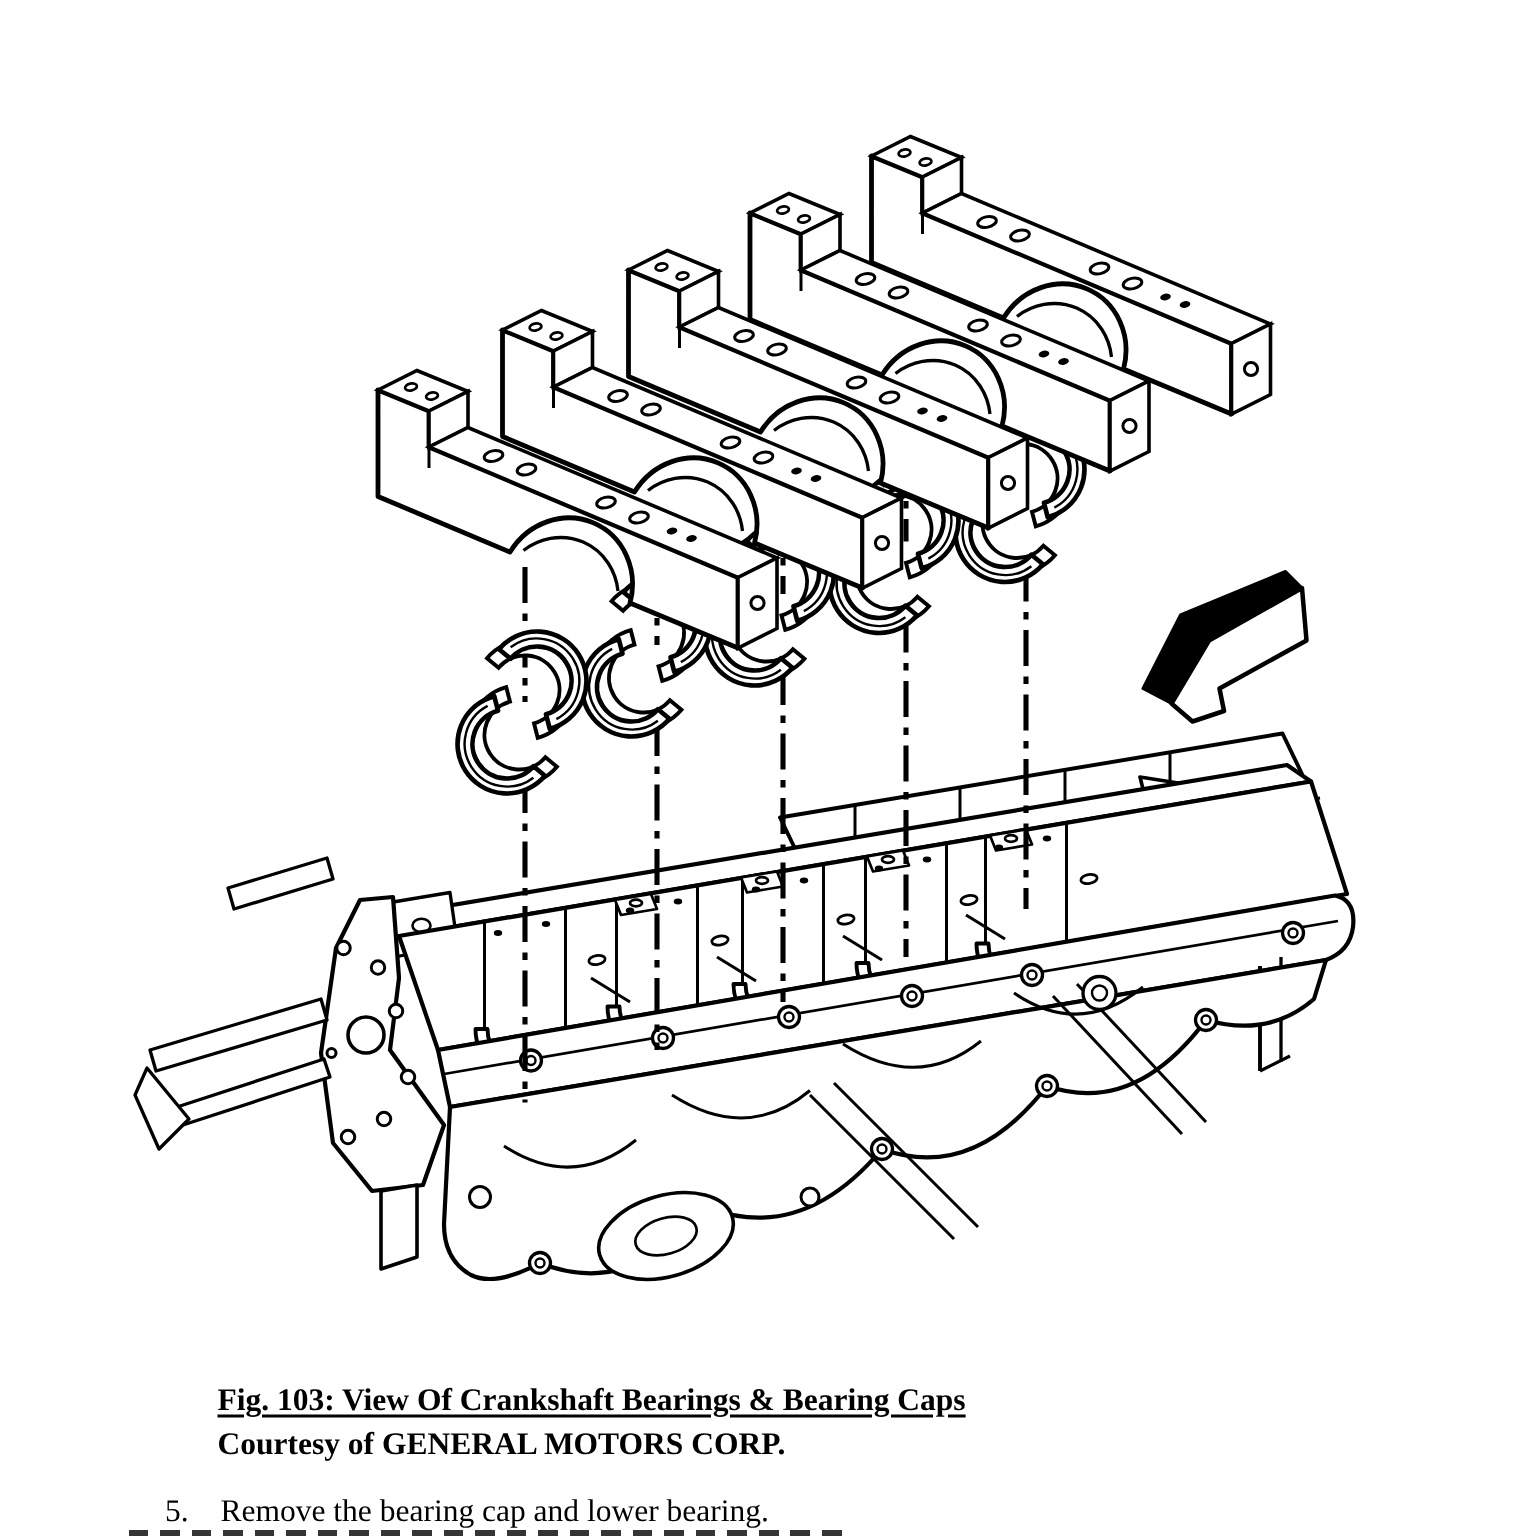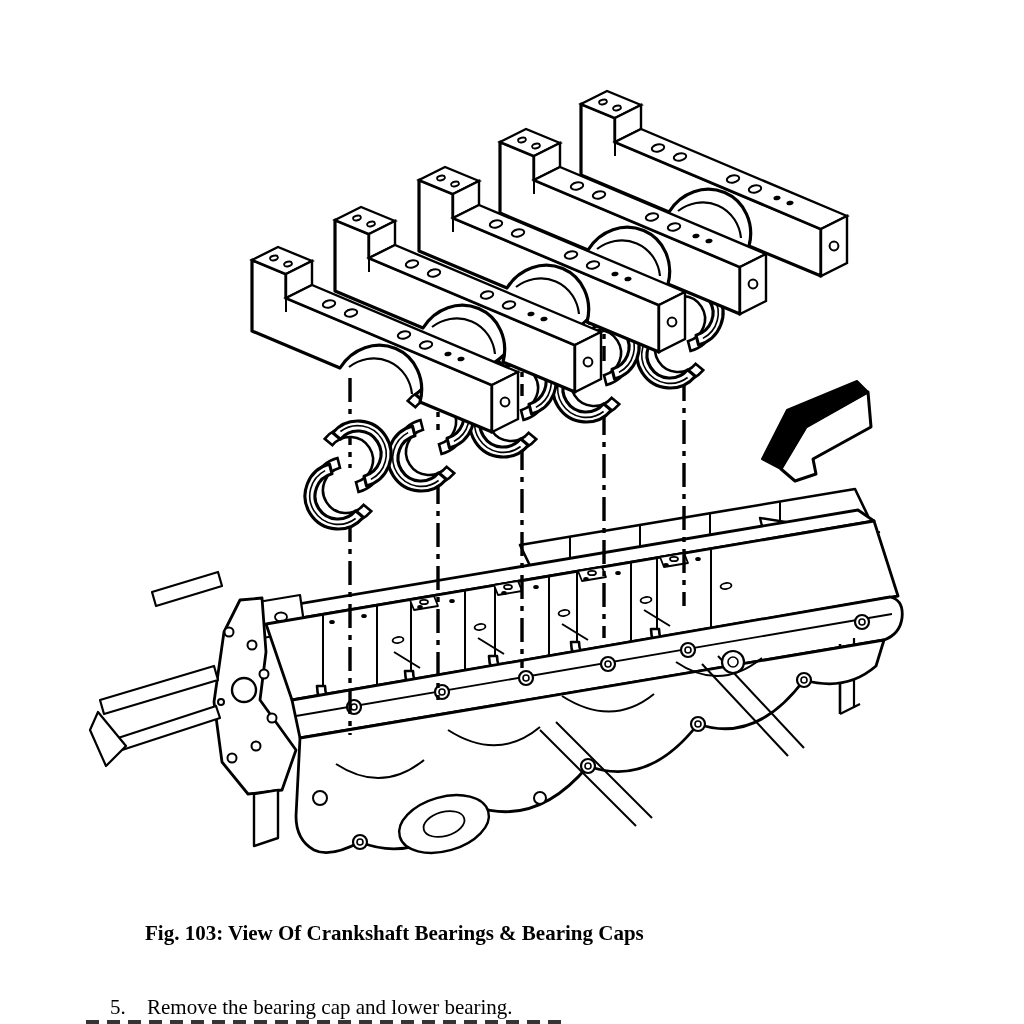--- a/index.html
+++ b/index.html
@@ -10,21 +10,21 @@
     color:#000;
     position:relative;
     overflow:hidden;
   }
   .page{position:absolute;inset:0;background:#fff;}
   .figure-svg{position:absolute;left:0;top:0;}
   .caption{
     position:absolute;left:145px;top:919px;width:640px;
     font-size:21px;font-weight:bold;line-height:29px;
   }
-  .caption .title{text-underline-offset:3px;}
+  .caption .title{text-decoration:underline;text-underline-offset:3px;}
   .step{
     position:absolute;left:110px;top:994px;width:780px;
     font-size:21px;line-height:26px;
     display:flex;
   }
   .step .num{width:37px;flex:0 0 37px;}
   .step .txt{flex:1;font-family:Liberation Serif, serif;}
   .clipped-line{
     position:absolute;left:86px;top:1020px;width:478px;height:4px;
     background:repeating-linear-gradient(90deg,#111 0 13px,transparent 13px 21px);
@@ -267,20 +267,21 @@
     </g>
 
     <g>
       <path d="M868,392 L871,427 L813,459 L816,474 L795,481 L781,469 L806,427 Z" fill="#fff" stroke="#000" stroke-width="3" stroke-linejoin="round"></path>
       <path d="M857,381 L868,392 L806,427 L781,469 L762,459 L787,410 Z" fill="#000" stroke="#000" stroke-width="2" stroke-linejoin="round"></path>
     </g>
   </svg>
 
   <div class="caption">
     <div class="title">Fig. 103: View Of Crankshaft Bearings &amp; Bearing Caps</div>
+    <div class="credit">Courtesy of GENERAL MOTORS CORP.</div>
   </div>
 
   <div class="step">
     <span class="num">5.</span>
     <span class="txt">Remove the bearing cap and lower bearing.</span>
   </div>
 
   <div class="clipped-line"></div>
 
 </div>

